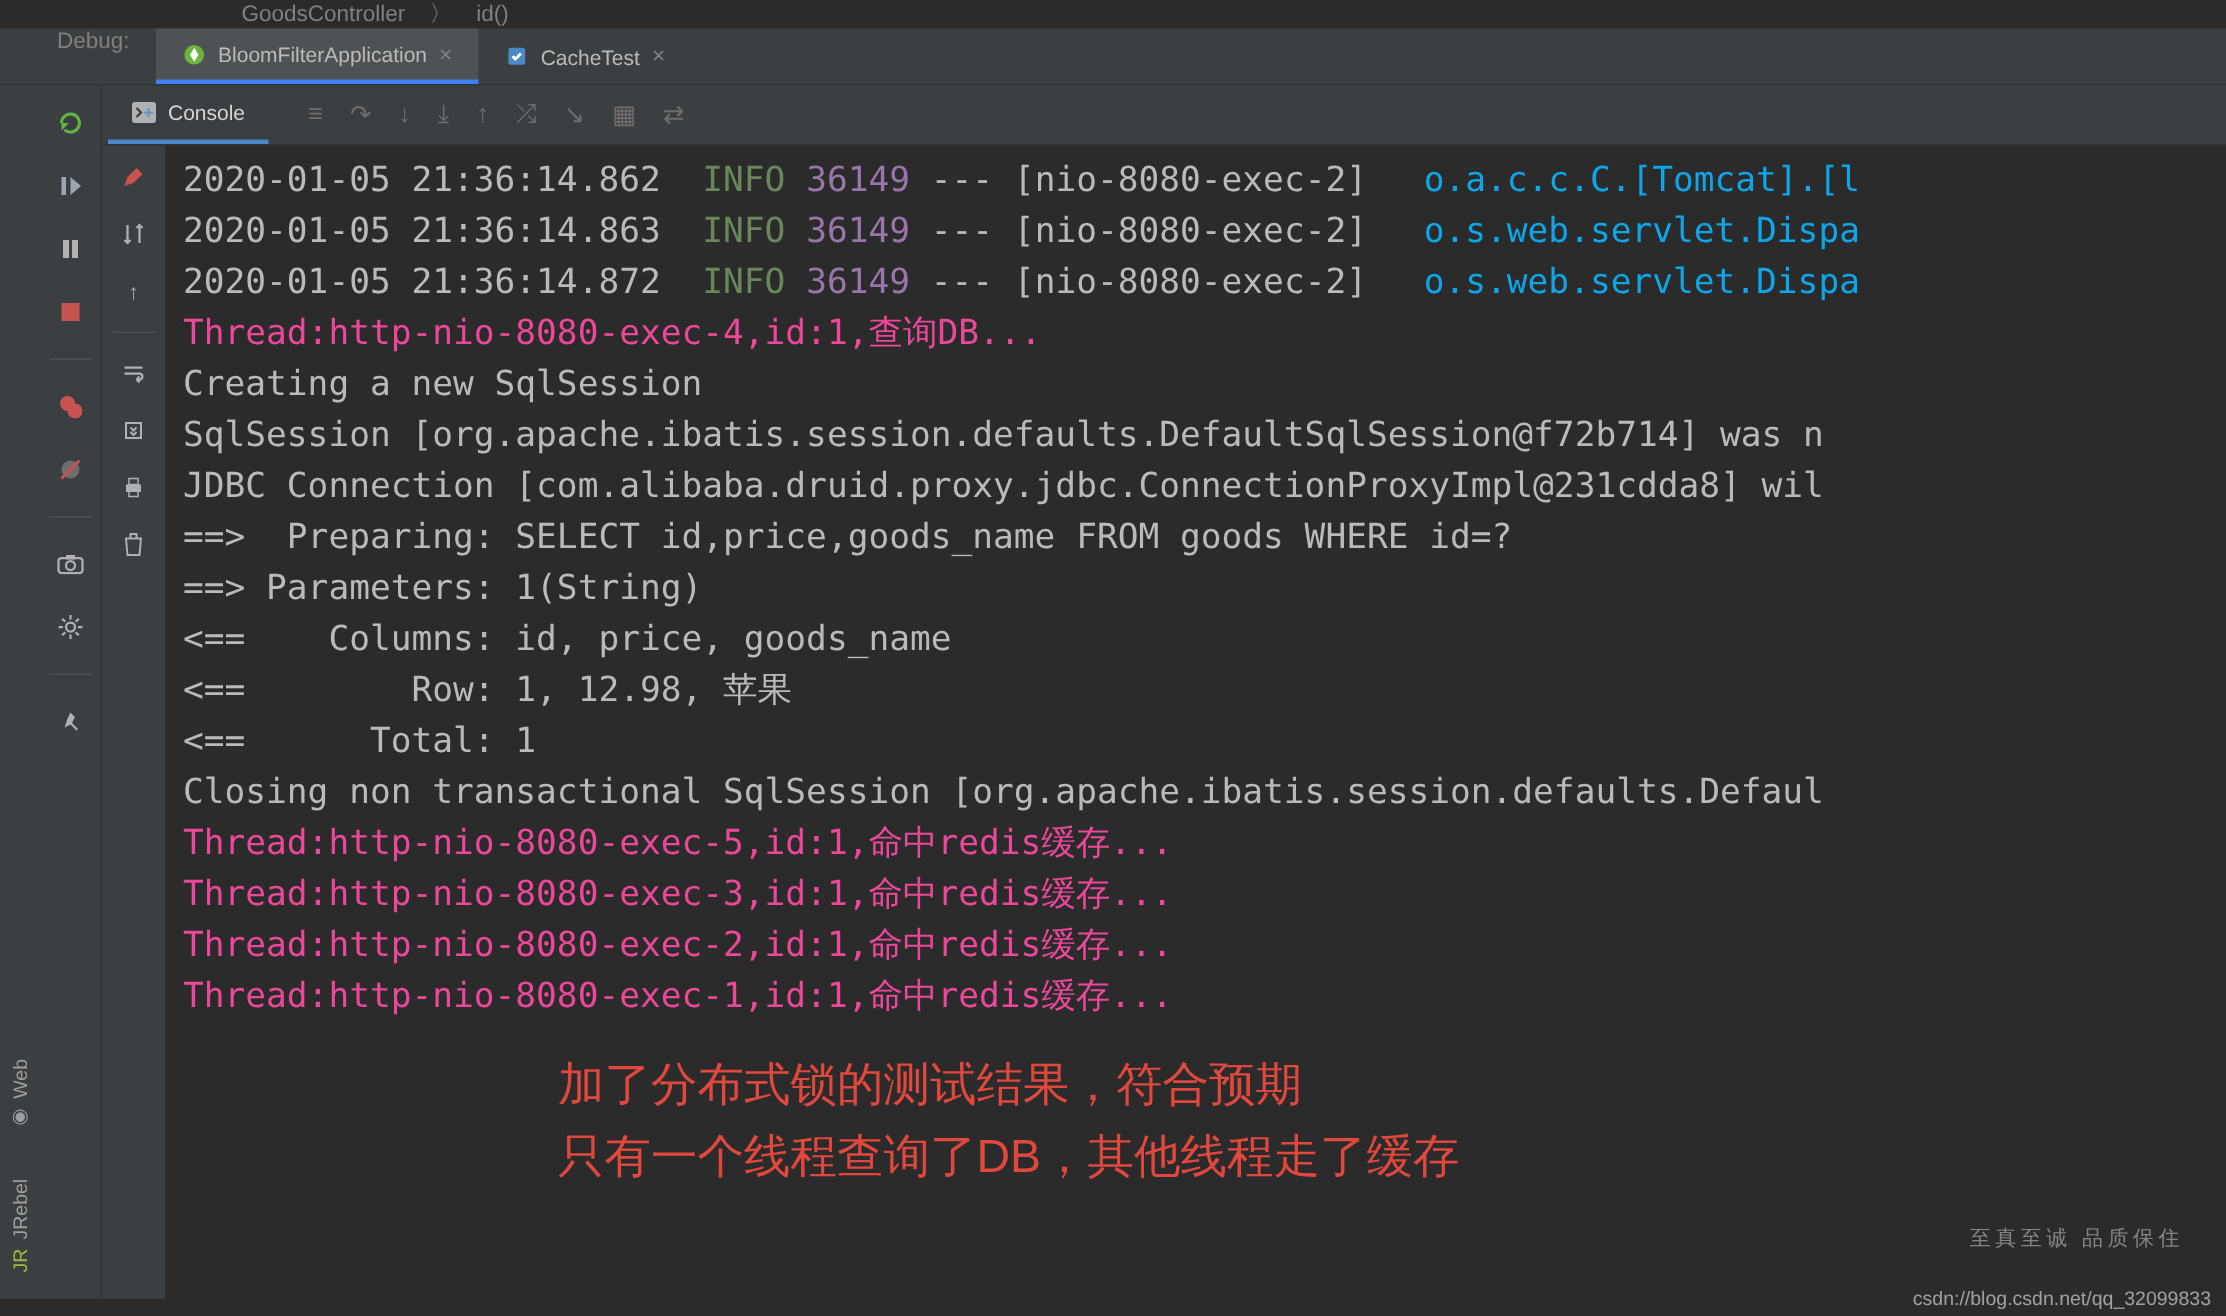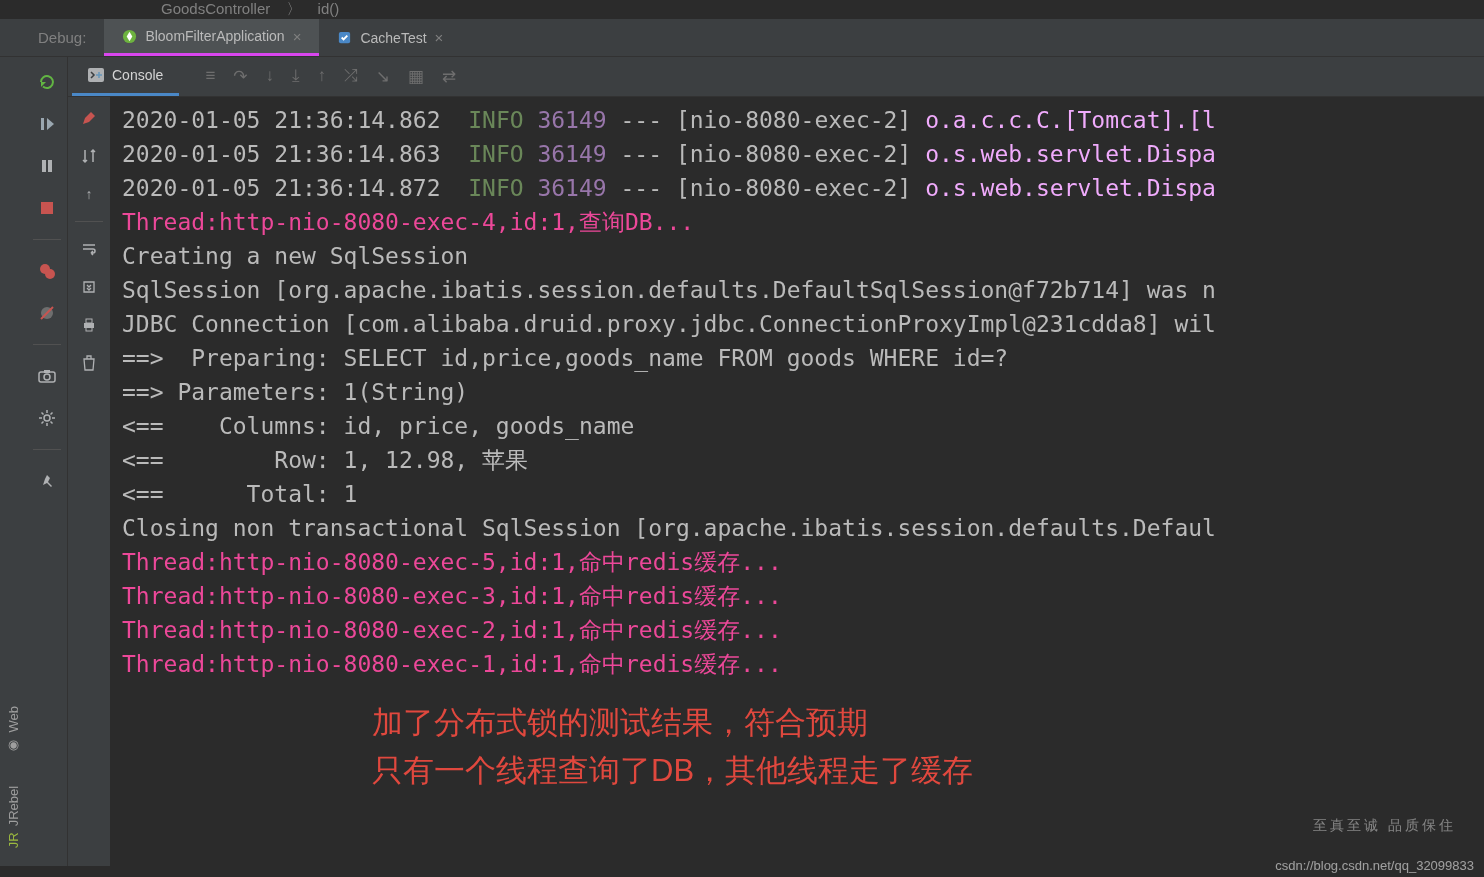--- a/index.html
+++ b/index.html
@@ -14,42 +14,42 @@
   position: relative;
 }
 .breadcrumb {
   padding: 0 30px 0 155px;
   color: #808080;
   font-size: 15px;
 }
 .breadcrumb span { margin: 0 6px; }
 .debug-tabs {
   display: flex;
-  align-items: center;
+  align-items: flex-start;
   background: #3c3f41;
   border-bottom: 1px solid #323232;
   height: 38px;
   padding-left: 30px;
 }
 .debug-label {
   color: #808080;
   padding: 0 18px 0 8px;
   font-size: 15px;
 }
 .run-tab {
   display: flex;
   align-items: center;
   height: 100%;
   padding: 0 18px;
   cursor: pointer;
   gap: 8px;
 }
 .run-tab.active {
   background: #4e5254;
-  border-bottom: 3px solid #d946ef;
+  border-bottom: 3px solid #3b82f6;
 }
 .run-tab .close { color: #808080; font-size: 15px; }
 .run-icon {
   width: 15px; height: 15px;
   display: inline-block;
 }
 .main-row {
   display: flex;
   height: calc(100% - 68px);
 }
@@ -156,21 +156,21 @@
   line-height: 34px;
   padding: 6px 0 0 12px;
   white-space: pre;
   overflow: hidden;
   color: #bababa;
 }
 .log-line { display: block; }
 .c-info { color: #6a8759; }
 .c-pid { color: #9876aa; }
 .c-thread { color: #bababa; }
-.c-logger { color: #f0abfc; }
+.c-logger { color: #0ea5e9; margin-left: 24px; }
 .c-red { color: #ec4899; font-weight: 500; }
 .annotation {
   color: #e0483e;
   font-family: "Microsoft YaHei", sans-serif;
   font-size: 31px;
   line-height: 48px;
   padding-left: 250px;
   padding-top: 18px;
 }
 .watermark {

